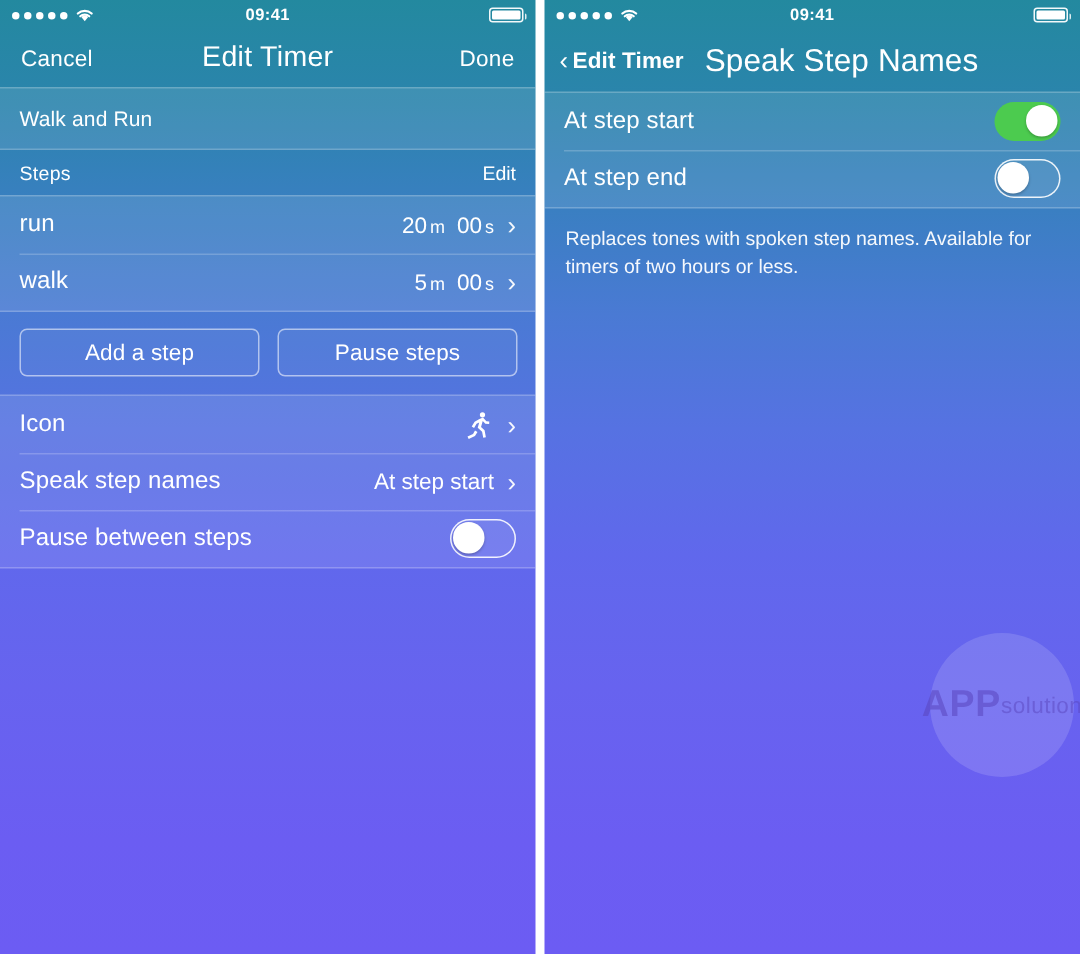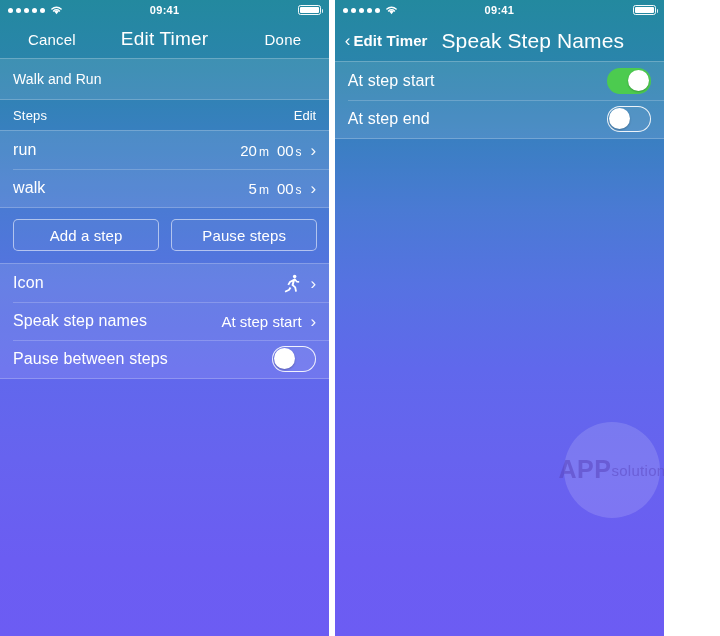--- a/index.html
+++ b/index.html
@@ -8,21 +8,21 @@
     background: #ffffff;
   }
   body {
     width: 720px;
     height: 636px;
     font-family: "Liberation Sans", sans-serif;
     overflow: hidden;
   }
   .screens {
     position: relative;
-    width: 664px;
+    width: 720px;
     height: 636px;
     display: flex;
     background: #ffffff;
   }
   .phone {
     position: relative;
     width: 357px;
     height: 636px;
     overflow: hidden;
     background: linear-gradient(180deg,
@@ -113,21 +113,21 @@
     height: 100%;
     background: #ffffff;
     border-radius: 1px;
   }
 
   
   .navbar {
     height: 38px;
     display: flex;
     align-items: center;
-    padding: 0 28px;
+    padding: 0 14px;
     position: relative;
     box-sizing: border-box;
   }
   .nav-btn {
     font-size: 15px;
     color: #ffffff;
     letter-spacing: 0.2px;
     cursor: pointer;
     white-space: nowrap;
   }
@@ -518,20 +518,21 @@
       <div class="row">
         <div class="row-label">At step end</div>
         <div class="row-right">
           <div class="toggle off">
             <div class="knob"></div>
           </div>
         </div>
       </div>
     </div>
 
+    <div class="footer-note">Replaces tones with spoken step names. Available for timers of two hours or less.</div>
 
     <div class="watermark">
       <div class="wm-app">APP</div>
       <div class="wm-sol">solution</div>
     </div>
 
   </div>
 
 </div>
 

